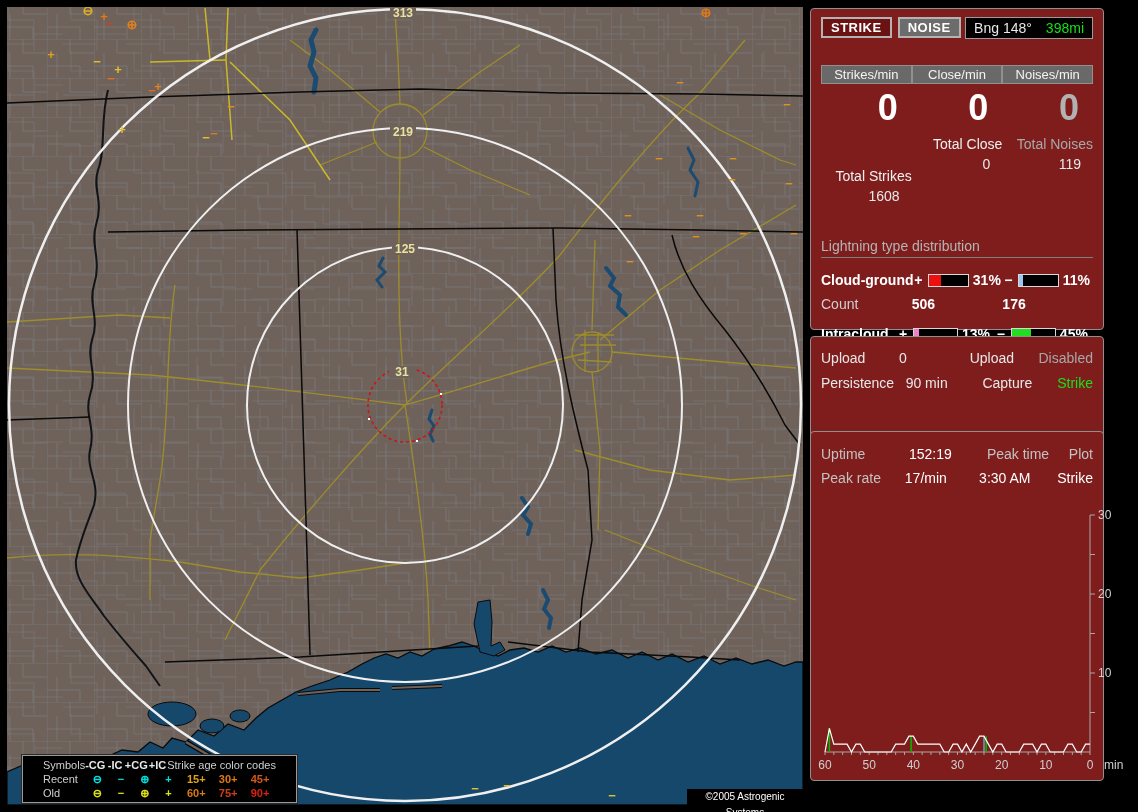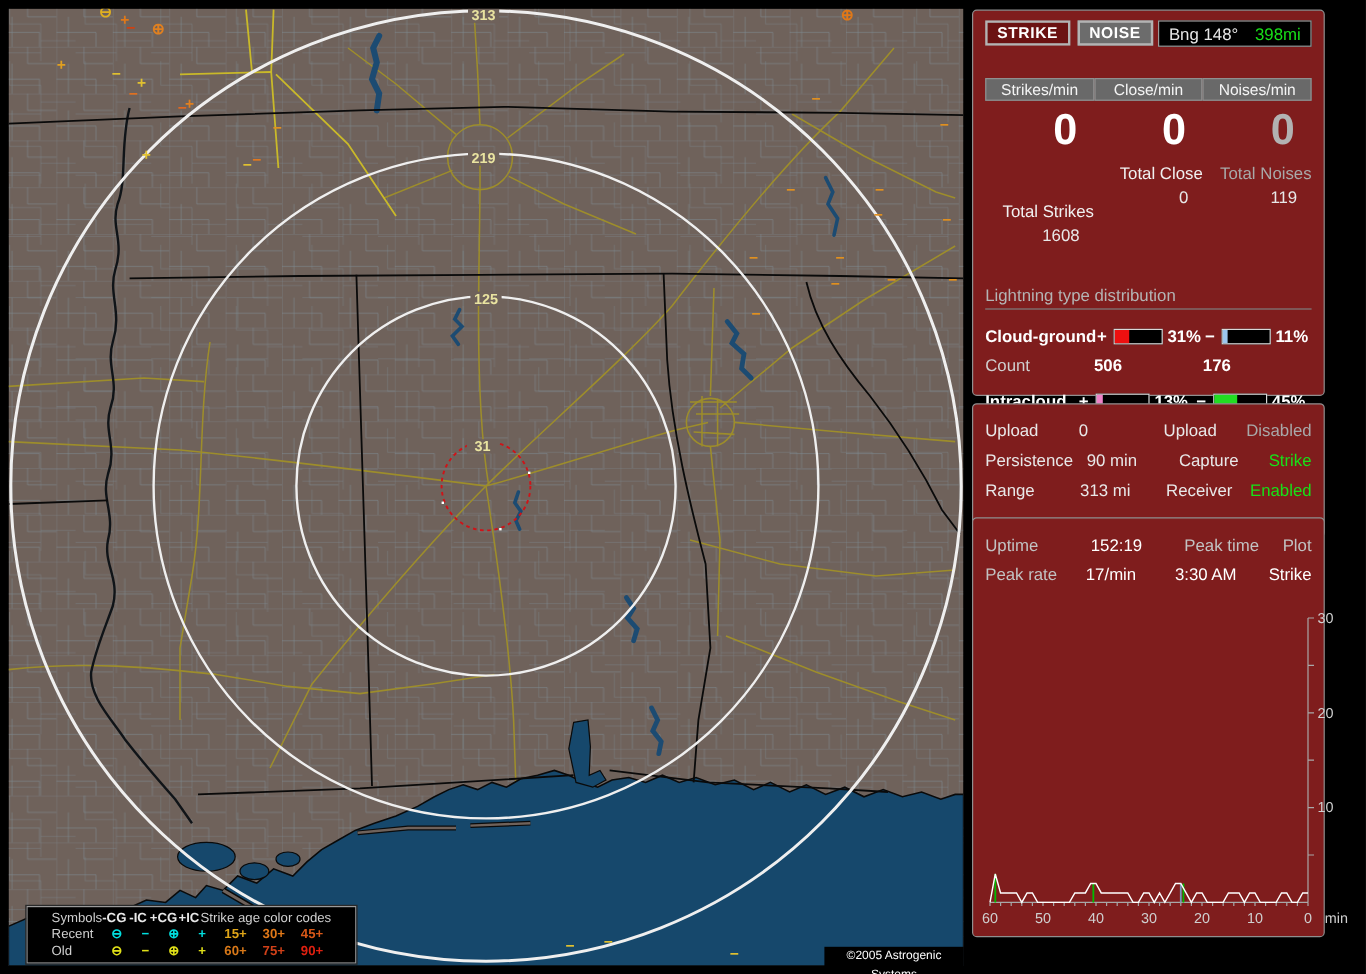--- a/index.html
+++ b/index.html
@@ -326,26 +326,20 @@
       <span class="v1">0</span>
       <span class="l2">Upload</span>
       <span style="color: rgb(168, 168, 168);">Disabled</span>
     </div>
     <div class="srow">
       <span class="l1">Persistence</span>
       <span class="v1">90 min</span>
       <span class="l2">Capture</span>
       <span style="color: rgb(24, 224, 24);">Strike</span>
     </div>
-    <div class="srow">
-      <span class="l1">Range</span>
-      <span class="v1">313 mi</span>
-      <span class="l2">Receiver</span>
-      <span style="color: rgb(24, 224, 24);">Enabled</span>
-    </div>
   </div>
 
   <div id="panel-stats" class="panel">
     <div class="statrow">
       <span class="a">Uptime</span>
       <span class="b">152:19</span>
       <span class="c" style="color: rgb(194, 194, 194);">Peak time</span>
       <span style="color: rgb(194, 194, 194);">Plot</span>
     </div>
     <div class="statrow">

